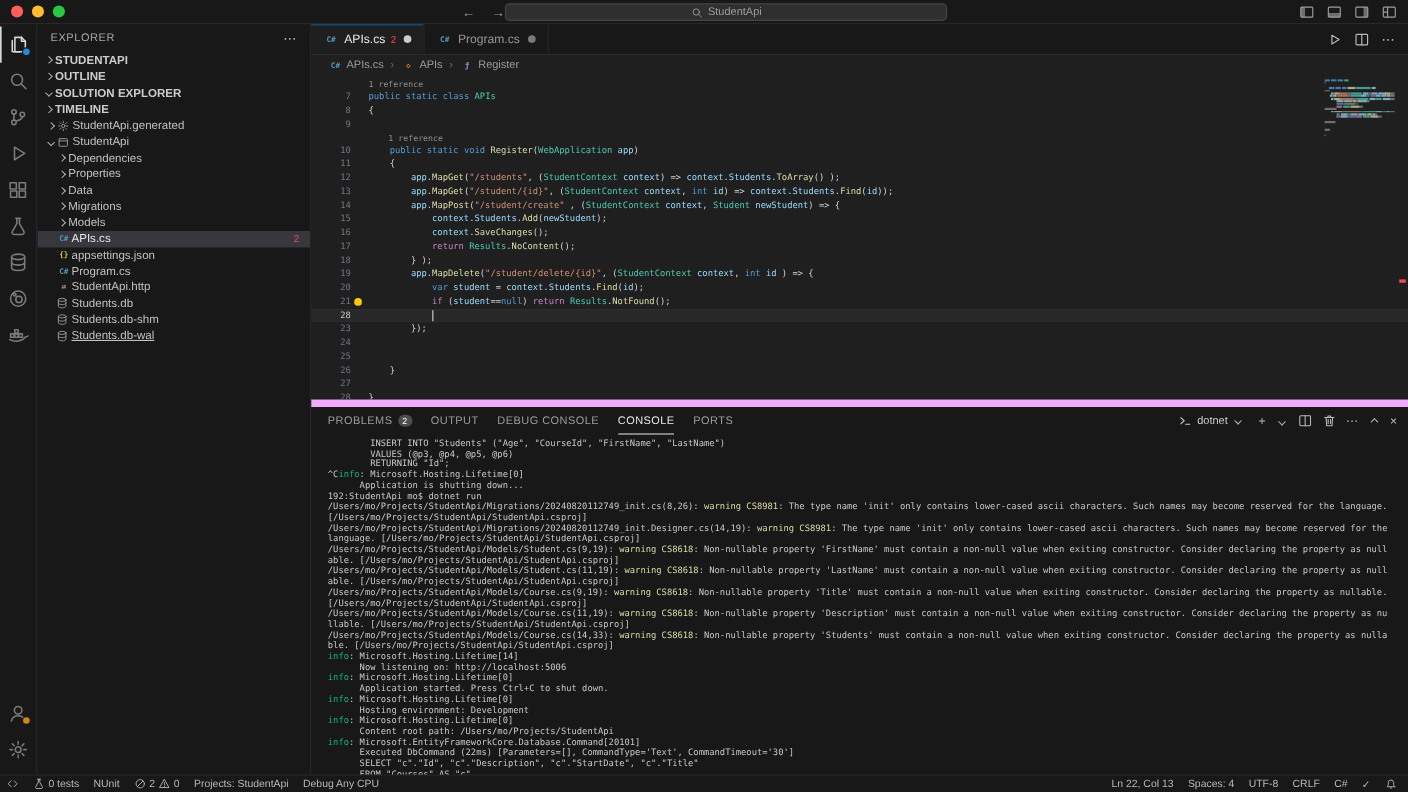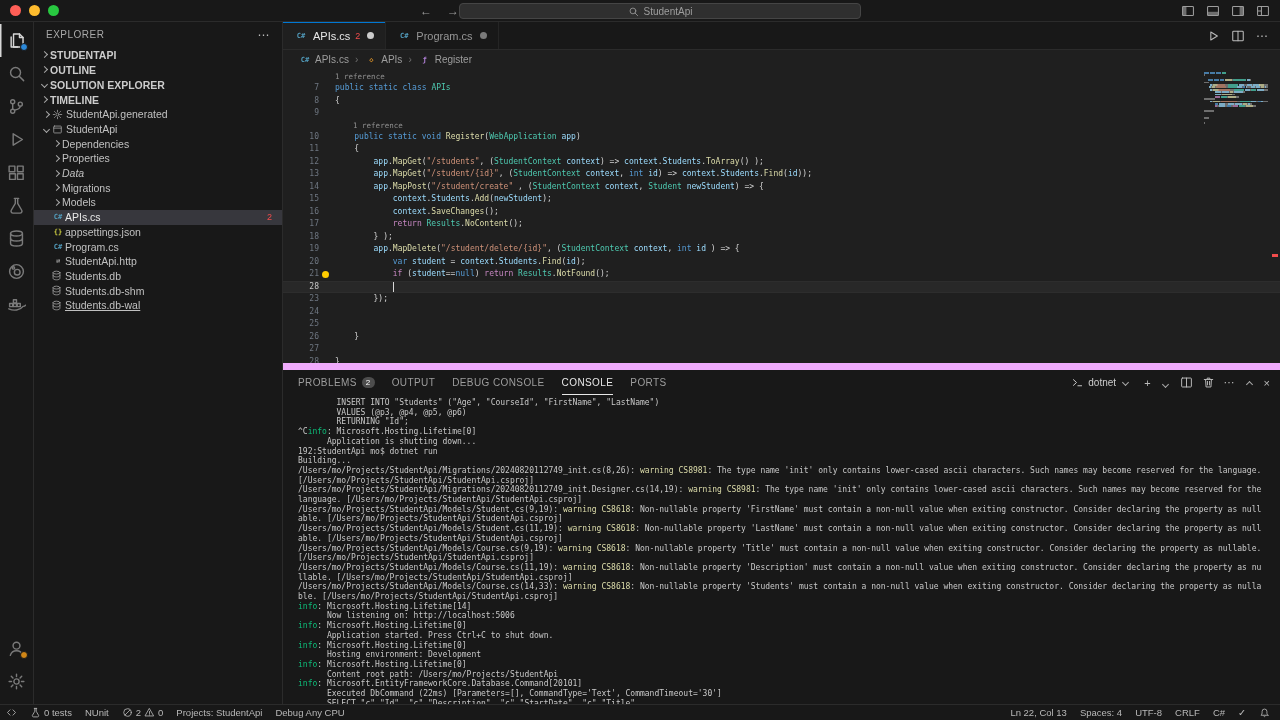--- a/index.html
+++ b/index.html
@@ -283,21 +283,21 @@
           <span>StudentApi</span>
         </div>
         <div class="tree-row" style="padding-left: 17px;">
           <span class="chev right"></span>
           <span>Dependencies</span>
         </div>
         <div class="tree-row" style="padding-left: 17px;">
           <span class="chev right"></span>
           <span>Properties</span>
         </div>
-        <div class="tree-row" style="padding-left: 17px; font-style: italic;">
+        <div class="tree-row" style="padding-left: 17px;">
           <span class="chev right"></span>
           <span>Data</span>
         </div>
         <div class="tree-row" style="padding-left: 17px;">
           <span class="chev right"></span>
           <span>Migrations</span>
         </div>
         <div class="tree-row" style="padding-left: 17px;">
           <span class="chev right"></span>
           <span>Models</span>
@@ -760,21 +760,20 @@
             <span>×</span>
           </div>
       </div>
       <div class="terminal" id="terminal">
           <div class="tline"><span class="tl-pl">        INSERT INTO "Students" ("Age", "CourseId", "FirstName", "LastName")</span></div>
           <div class="tline"><span class="tl-pl">        VALUES (@p3, @p4, @p5, @p6)</span></div>
           <div class="tline"><span class="tl-pl">        RETURNING "Id";</span></div>
           <div class="tline"><span class="tl-pl">^C</span><span class="tl-info">info</span><span class="tl-pl">: Microsoft.Hosting.Lifetime[0]</span></div>
           <div class="tline"><span class="tl-pl">      Application is shutting down...</span></div>
           <div class="tline"><span class="tl-pl">192:StudentApi mo$ dotnet run</span></div>
-          <div class="tline"><span class="tl-pl">Building...</span></div>
           <div class="tline"><span class="tl-pl">/Users/mo/Projects/StudentApi/Migrations/20240820112749_init.cs(8,26): </span><span class="tl-warn">warning CS8981</span><span class="tl-pl">: The type name 'init' only contains lower-cased ascii characters. Such names may become reserved for the language. [/Users/mo/Projects/StudentApi/StudentApi.csproj]</span></div>
           <div class="tline"><span class="tl-pl">/Users/mo/Projects/StudentApi/Migrations/20240820112749_init.Designer.cs(14,19): </span><span class="tl-warn">warning CS8981</span><span class="tl-pl">: The type name 'init' only contains lower-cased ascii characters. Such names may become reserved for the language. [/Users/mo/Projects/StudentApi/StudentApi.csproj]</span></div>
           <div class="tline"><span class="tl-pl">/Users/mo/Projects/StudentApi/Models/Student.cs(9,19): </span><span class="tl-warn">warning CS8618</span><span class="tl-pl">: Non-nullable property 'FirstName' must contain a non-null value when exiting constructor. Consider declaring the property as nullable. [/Users/mo/Projects/StudentApi/StudentApi.csproj]</span></div>
           <div class="tline"><span class="tl-pl">/Users/mo/Projects/StudentApi/Models/Student.cs(11,19): </span><span class="tl-warn">warning CS8618</span><span class="tl-pl">: Non-nullable property 'LastName' must contain a non-null value when exiting constructor. Consider declaring the property as nullable. [/Users/mo/Projects/StudentApi/StudentApi.csproj]</span></div>
           <div class="tline"><span class="tl-pl">/Users/mo/Projects/StudentApi/Models/Course.cs(9,19): </span><span class="tl-warn">warning CS8618</span><span class="tl-pl">: Non-nullable property 'Title' must contain a non-null value when exiting constructor. Consider declaring the property as nullable. [/Users/mo/Projects/StudentApi/StudentApi.csproj]</span></div>
           <div class="tline"><span class="tl-pl">/Users/mo/Projects/StudentApi/Models/Course.cs(11,19): </span><span class="tl-warn">warning CS8618</span><span class="tl-pl">: Non-nullable property 'Description' must contain a non-null value when exiting constructor. Consider declaring the property as nullable. [/Users/mo/Projects/StudentApi/StudentApi.csproj]</span></div>
           <div class="tline"><span class="tl-pl">/Users/mo/Projects/StudentApi/Models/Course.cs(14,33): </span><span class="tl-warn">warning CS8618</span><span class="tl-pl">: Non-nullable property 'Students' must contain a non-null value when exiting constructor. Consider declaring the property as nullable. [/Users/mo/Projects/StudentApi/StudentApi.csproj]</span></div>
           <div class="tline"><span class="tl-info">info</span><span class="tl-pl">: Microsoft.Hosting.Lifetime[14]</span></div>
           <div class="tline"><span class="tl-pl">      Now listening on: http://localhost:5006</span></div>
           <div class="tline"><span class="tl-info">info</span><span class="tl-pl">: Microsoft.Hosting.Lifetime[0]</span></div>

